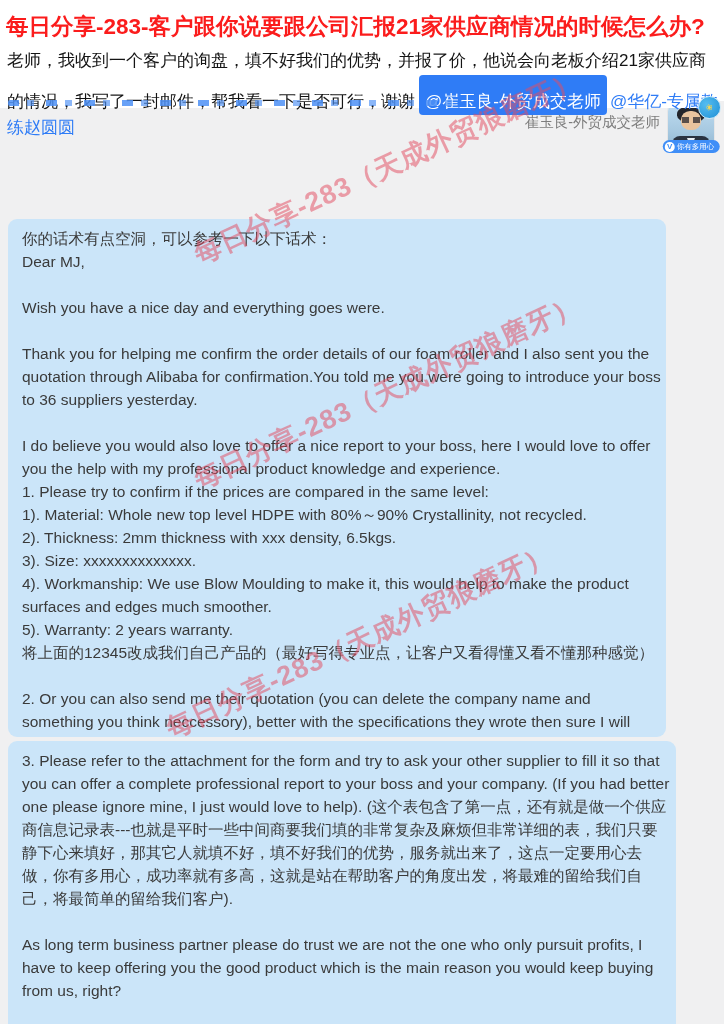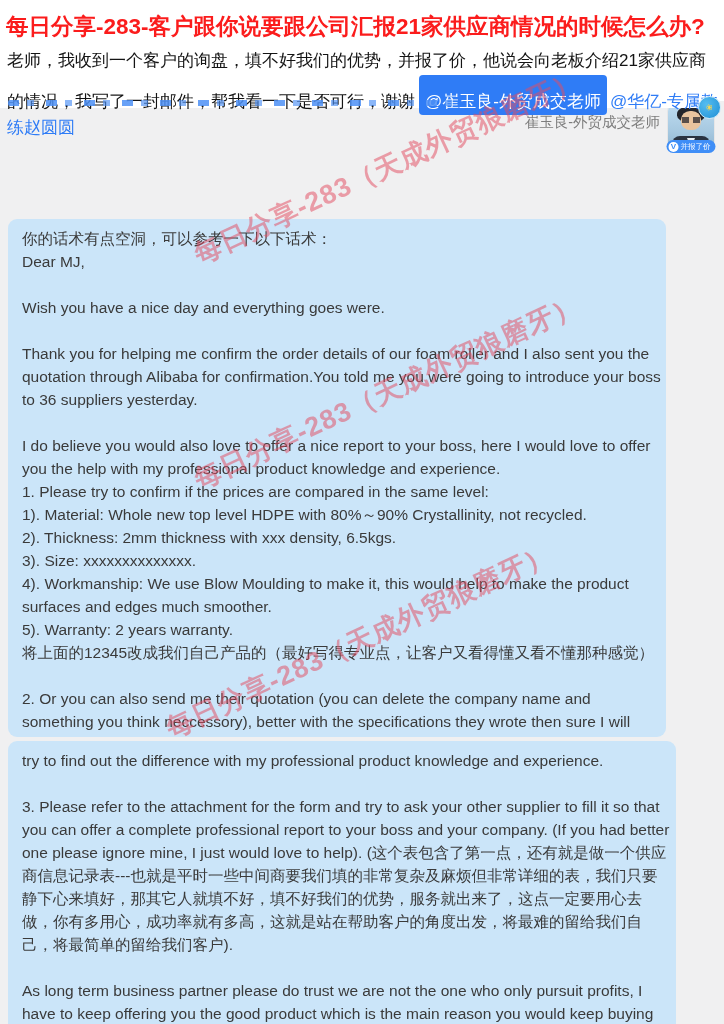--- a/index.html
+++ b/index.html
@@ -111,42 +111,41 @@
       <div class="face"></div>
       <div class="glasses"></div>
       <div class="body"></div>
       <div class="collar"></div>
     </div>
     <div class="avatar-sticker">
       <div class="glyph">❀</div>
     </div>
     <div class="v-badge">
       <div class="v-circle">V</div>
-      <div class="v-label">并报了价</div>
+      <div class="v-label">你有多用心</div>
     </div>
   </div>
 
   <div class="bubble bubble-1">
     <p class="msg-para">你的话术有点空洞，可以参考一下以下话术：
 Dear MJ,</p>
     <p class="msg-para">Wish you have a nice day and everything goes were.</p>
     <p class="msg-para">Thank you for helping me confirm the order details of our foam roller and I also sent you the quotation through Alibaba for confirmation.You told me you were going to introduce your boss to 36 suppliers yesterday.</p>
     <p class="msg-para">I do believe you would also love to offer a nice report to your boss, here I would love to offer you the help with my professional product knowledge and experience.
 1. Please try to confirm if the prices are compared in the same level:
 1). Material: Whole new top level HDPE with 80%～90% Crystallinity, not recycled.
 2). Thickness: 2mm thickness with xxx density, 6.5kgs.
 3). Size: xxxxxxxxxxxxxx.
 4). Workmanship: We use Blow Moulding to make it, this would help to make the product surfaces and edges much smoother.
 5). Warranty: 2 years warranty.
 将上面的12345改成我们自己产品的（最好写得专业点，让客户又看得懂又看不懂那种感觉）</p>
     <p class="msg-para">2. Or you can also send me their quotation (you can delete the company name and something you think neccessory), better with the specifications they wrote then sure I will</p>
   </div>
 
   <div class="bubble bubble-2">
-    <p class="msg-para">try to find out the difference with my professional product knowledge and experience.</p>
     <p class="msg-para">3. Please refer to the attachment for the form and try to ask your other supplier to fill it so that you can offer a complete professional report to your boss and your company. (If you had better one please ignore mine, I just would love to help). (这个表包含了第一点，还有就是做一个供应商信息记录表---也就是平时一些中间商要我们填的非常复杂及麻烦但非常详细的表，我们只要静下心来填好，那其它人就填不好，填不好我们的优势，服务就出来了，这点一定要用心去做，你有多用心，成功率就有多高，这就是站在帮助客户的角度出发，将最难的留给我们自己，将最简单的留给我们客户).</p>
     <p class="msg-para">As long term business partner please do trust we are not the one who only pursuit profits, I have to keep offering you the good product which is the main reason you would keep buying from us, right?</p>
 
   </div>
 </div>
 
 <div class="watermark wm-a">每日分享-283（天成外贸狼磨牙）</div>
 <div class="watermark wm-b">每日分享-283（天成外贸狼磨牙）</div>
 <div class="watermark wm-c">每日分享-283（天成外贸狼磨牙）</div>
 

